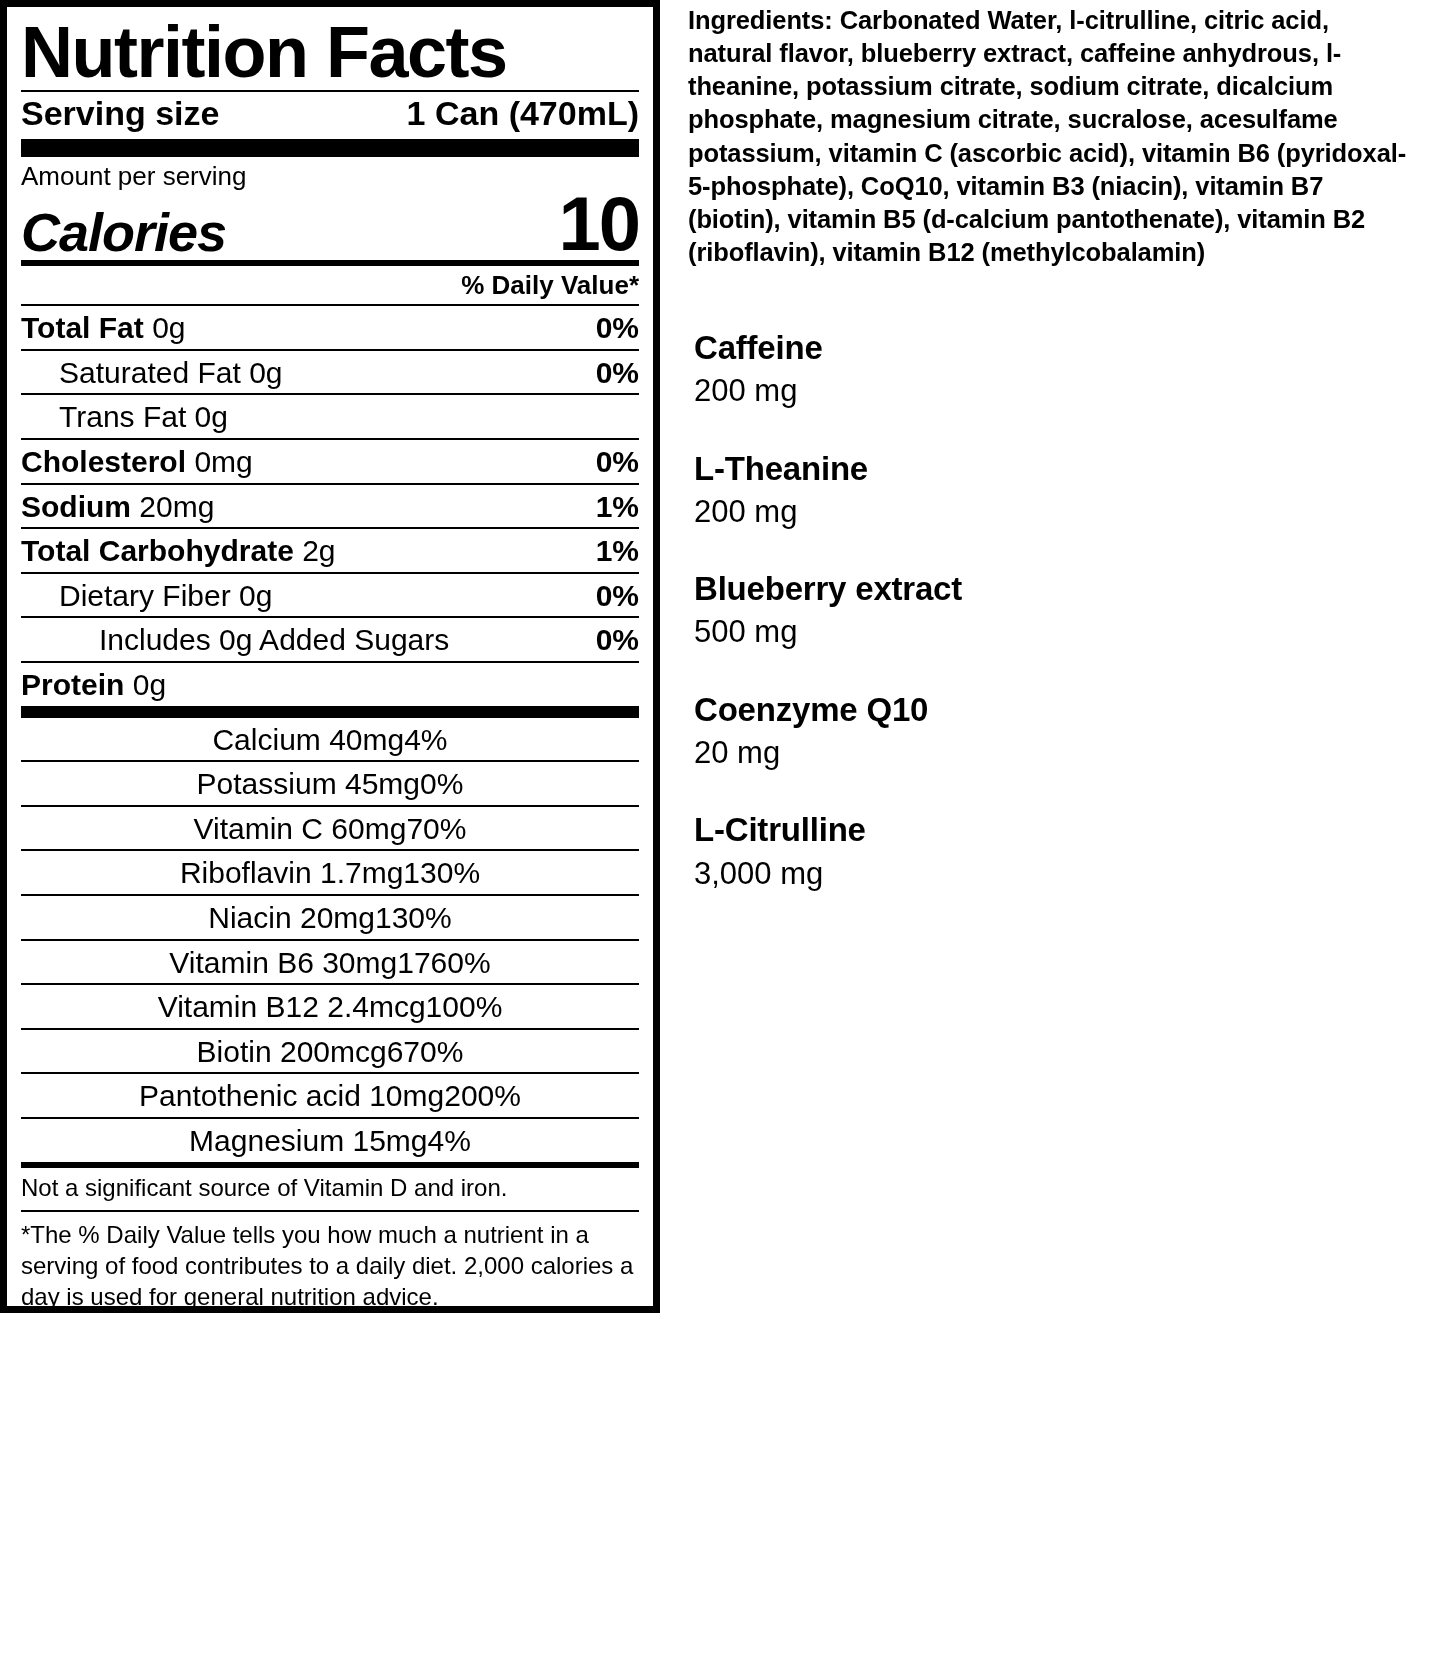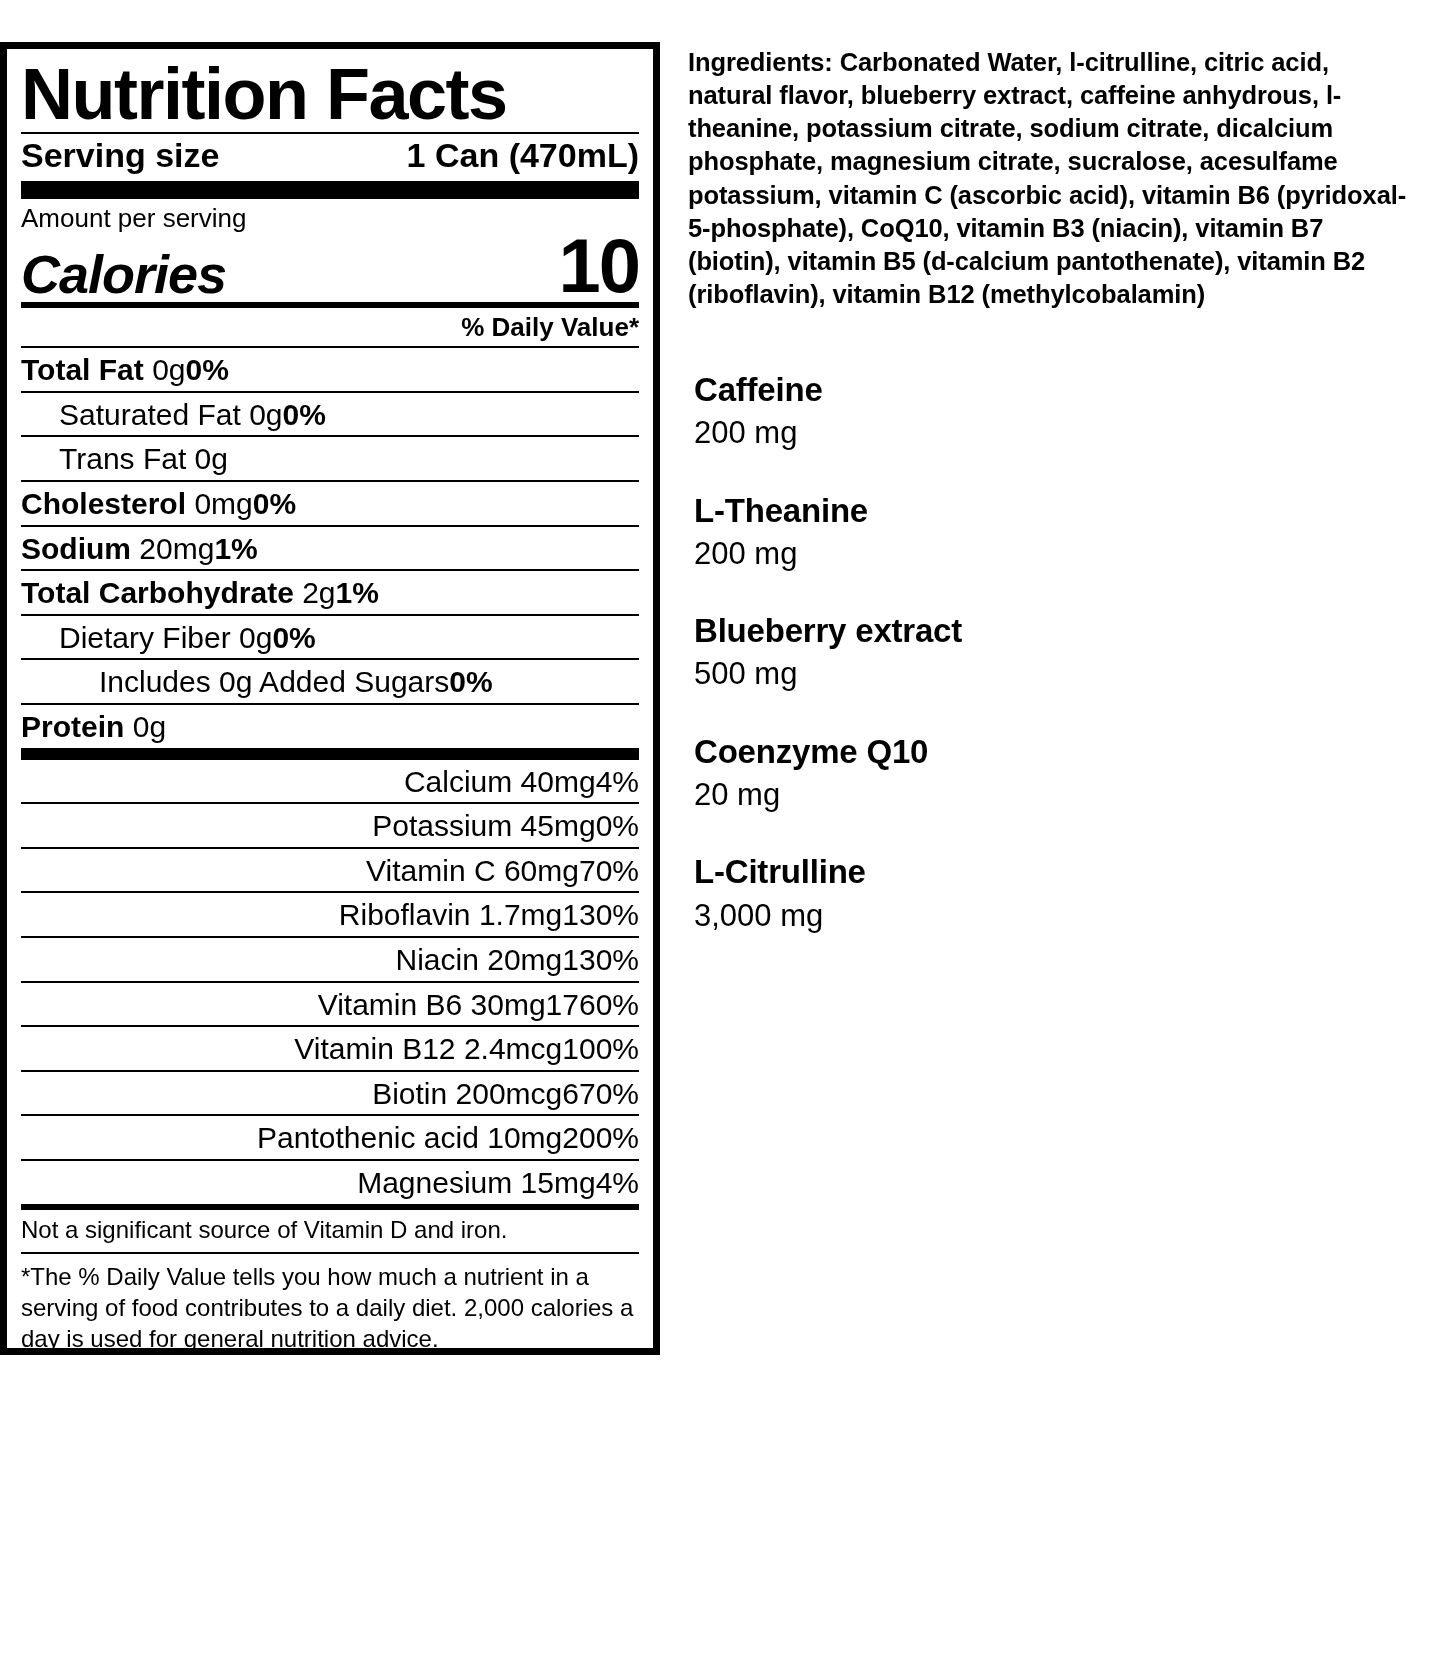--- a/index.html
+++ b/index.html
@@ -14,21 +14,20 @@
     color: #000000;
     position: relative;
     overflow: hidden;
   }
   .page {
     display: flex;
     flex-direction: row;
     width: 1445px;
     height: 1313px;
     box-sizing: border-box;
-    margin-top: 42px;
   }
 
   
   .nf-panel {
     width: 660px;
     box-sizing: border-box;
     border: 7px solid #000;
     padding: 10px 14px 6px 14px;
     margin: 0;
     background: #fff;
@@ -83,35 +82,36 @@
 
   .dv-header {
     text-align: right;
     font-size: 26px;
     font-weight: bold;
     padding: 4px 0 3px 0;
   }
 
   .nf-line {
     display: flex;
+    justify-content: space-between;
     align-items: baseline;
     font-size: 30px;
     padding: 5px 0 4px 0;
     border-top: 2px solid #000;
     line-height: 1.12;
   }
   .nf-line .left { white-space: nowrap; }
   .nf-line .right { font-weight: bold; white-space: nowrap; }
   .nf-line.ind1 .left { padding-left: 38px; }
   .nf-line.ind2 .left { padding-left: 78px; }
   .b { font-weight: bold; }
 
   .vit-line {
     display: flex;
-    justify-content: flex-end;
+    justify-content: center;
     align-items: baseline;
     font-size: 30px;
     padding: 5px 0 4px 0;
     border-top: 2px solid #000;
     line-height: 1.12;
   }
   .vit-line .right { font-weight: normal; }
 
   .footnote-small {
     font-size: 24px;

